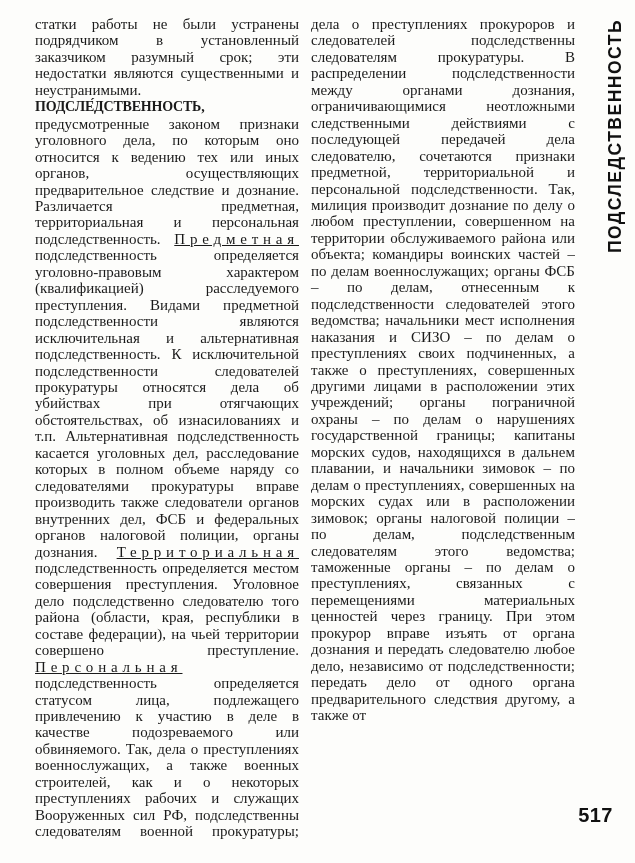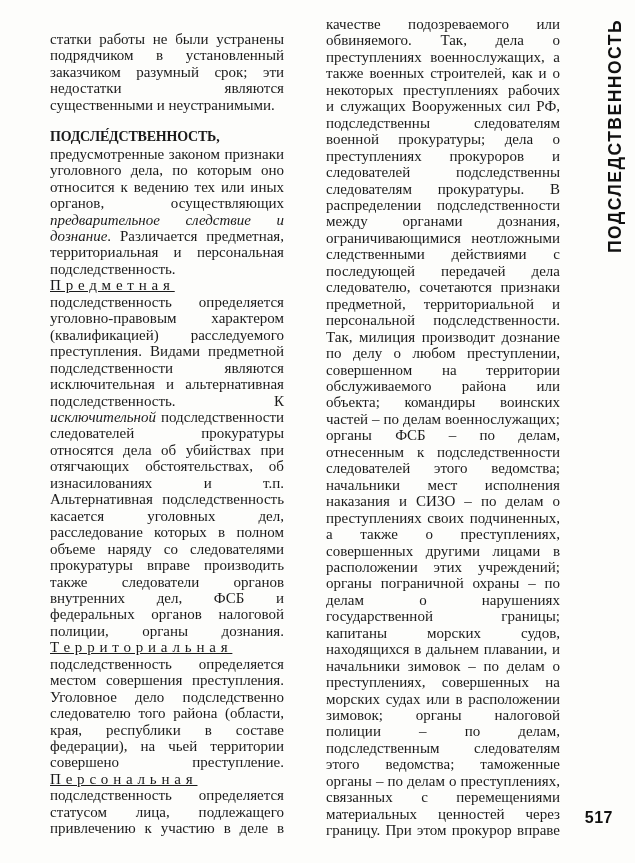--- a/index.html
+++ b/index.html
@@ -21,23 +21,23 @@
     column-count: 2;
     column-gap: 12px;
     column-fill: auto;
     font-size: 15px;
     line-height: 16.45px;
     text-align: justify;
     hyphens: auto;
     -webkit-hyphens: auto;
     overflow: hidden;
   }
-  .article p { margin: 15px; padding: 0; }
+  .article p { margin: 0; padding: 0; }
   .seg-normal { font-style: normal; }
-  .seg-italic { font-style: italic; }
+  .seg-italic { }
   .seg-spaced { letter-spacing: 0.32em; text-decoration: underline; }
   .seg-headword {
     font-family: Liberation Serif, serif;
     font-weight: 700;
     font-size: 14px;
     letter-spacing: -0.2px;
   }
   .running-head {
     position: absolute;
     top: 19px; right: 9px;
@@ -48,21 +48,21 @@
     font-size: 17.5px;
     letter-spacing: 1.5px;
     color: #111;
     white-space: nowrap;
   }
   .page-number {
     position: absolute;
     right: 22px; bottom: 36px;
     font-family: "Liberation Sans", sans-serif;
     font-weight: 700;
-    font-size: 16px;
+    font-size: 20px;
     letter-spacing: 0.5px;
     color: #111;
   }
 </style>
 </head>
 <body>
 
 <div class="page">
   <main class="article" id="article">
       <p><span class="seg-normal">статки работы не были устранены подрядчиком в установленный заказчиком разумный срок; эти недостатки являются существенными и неустранимыми.</span></p>

